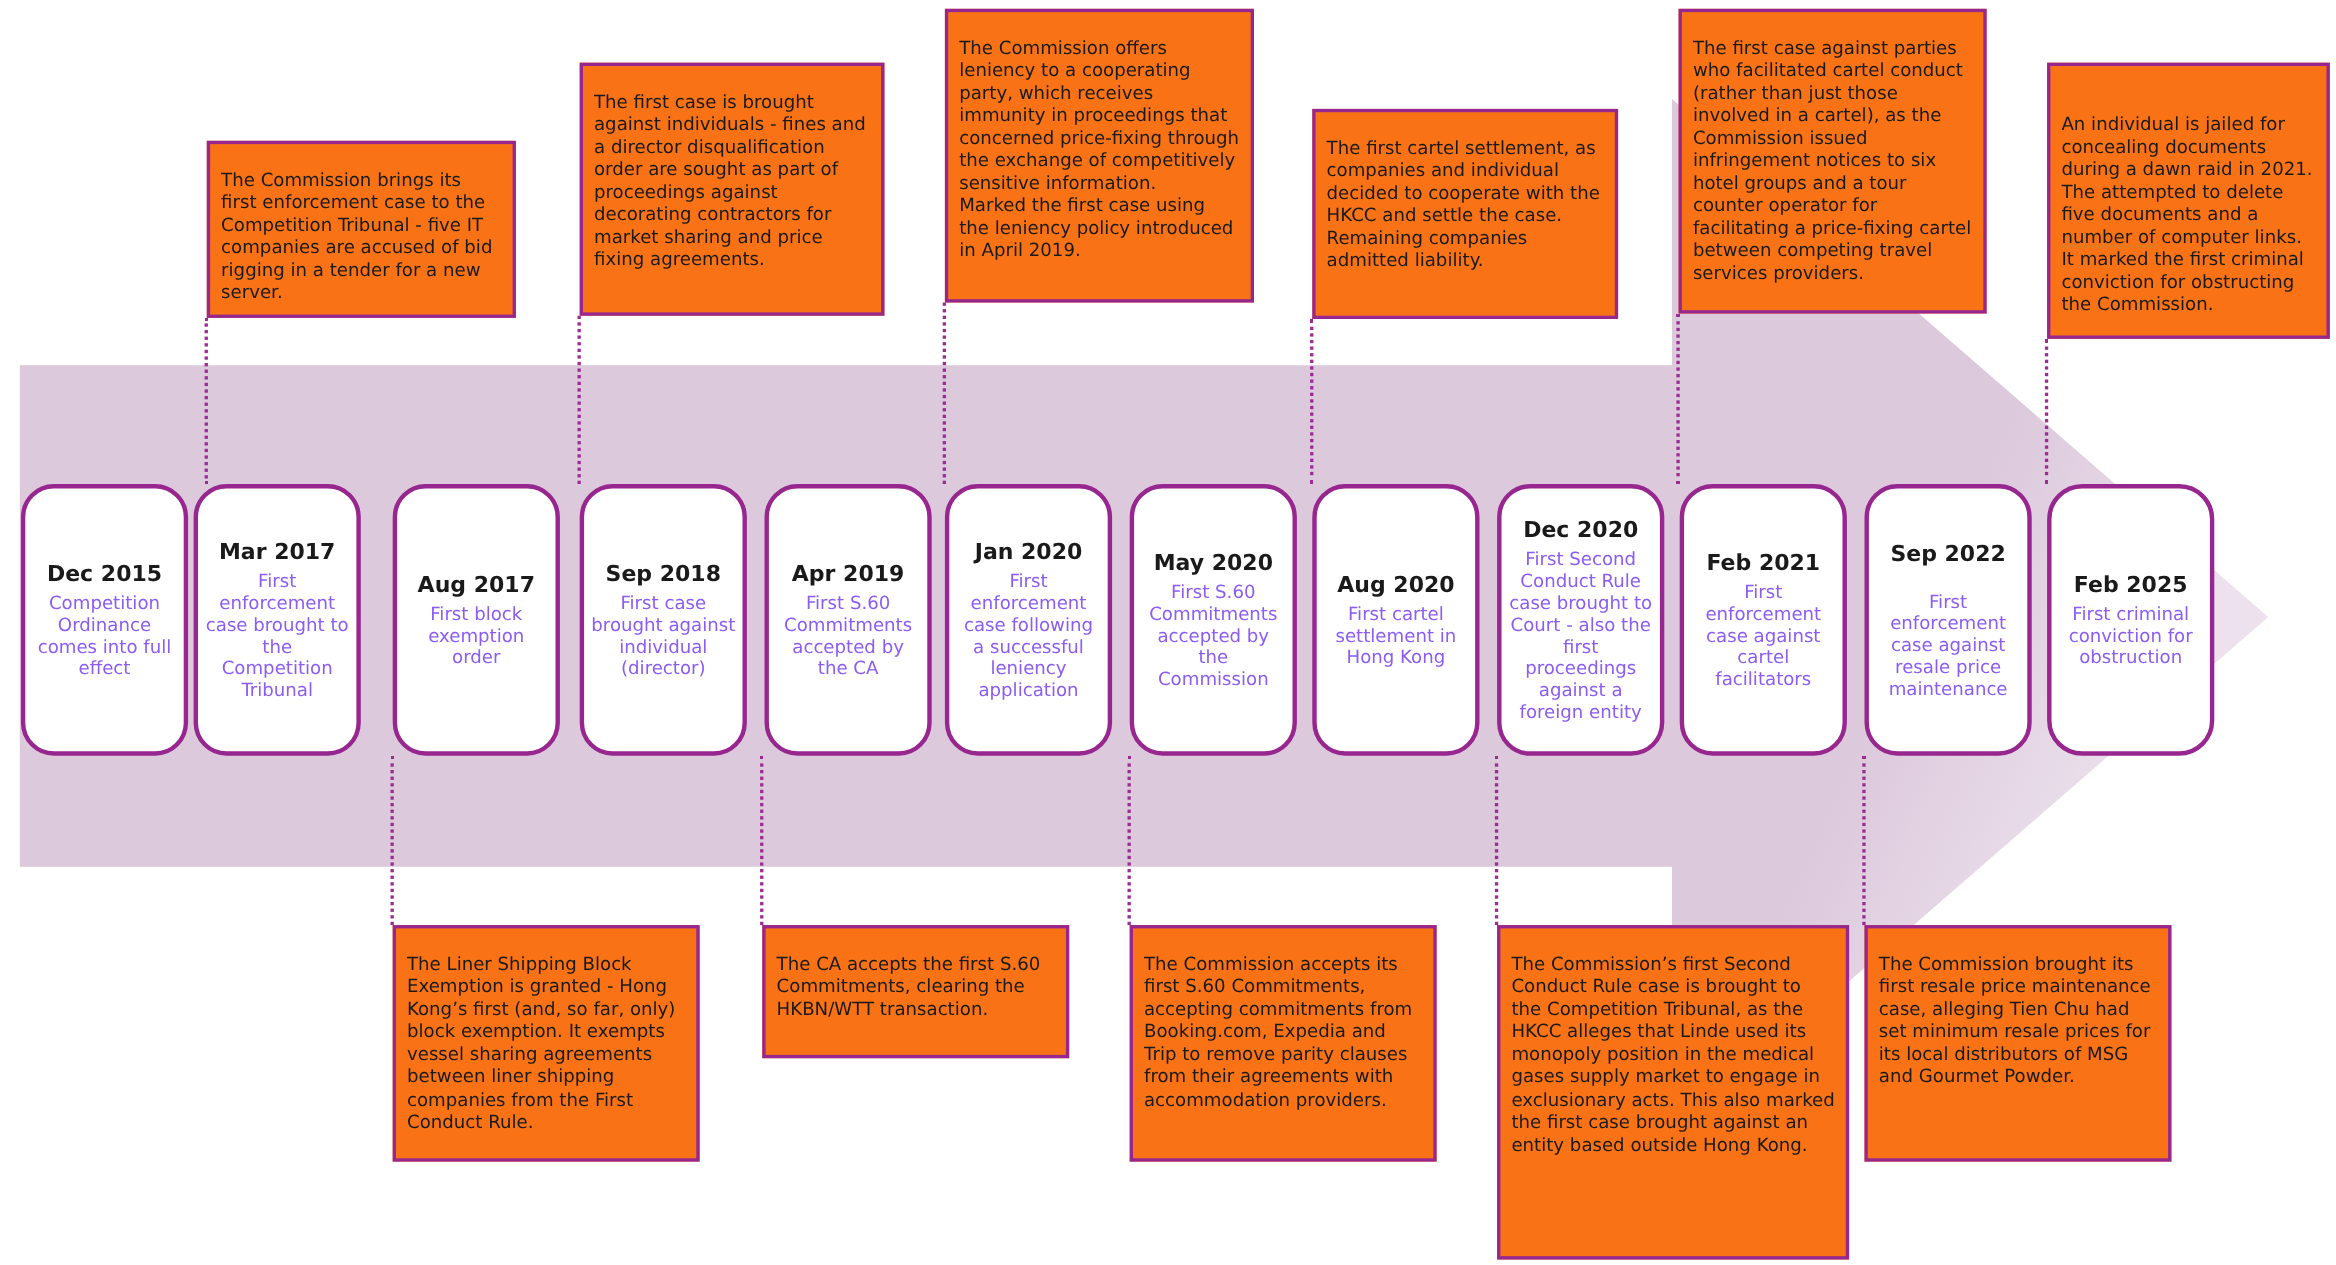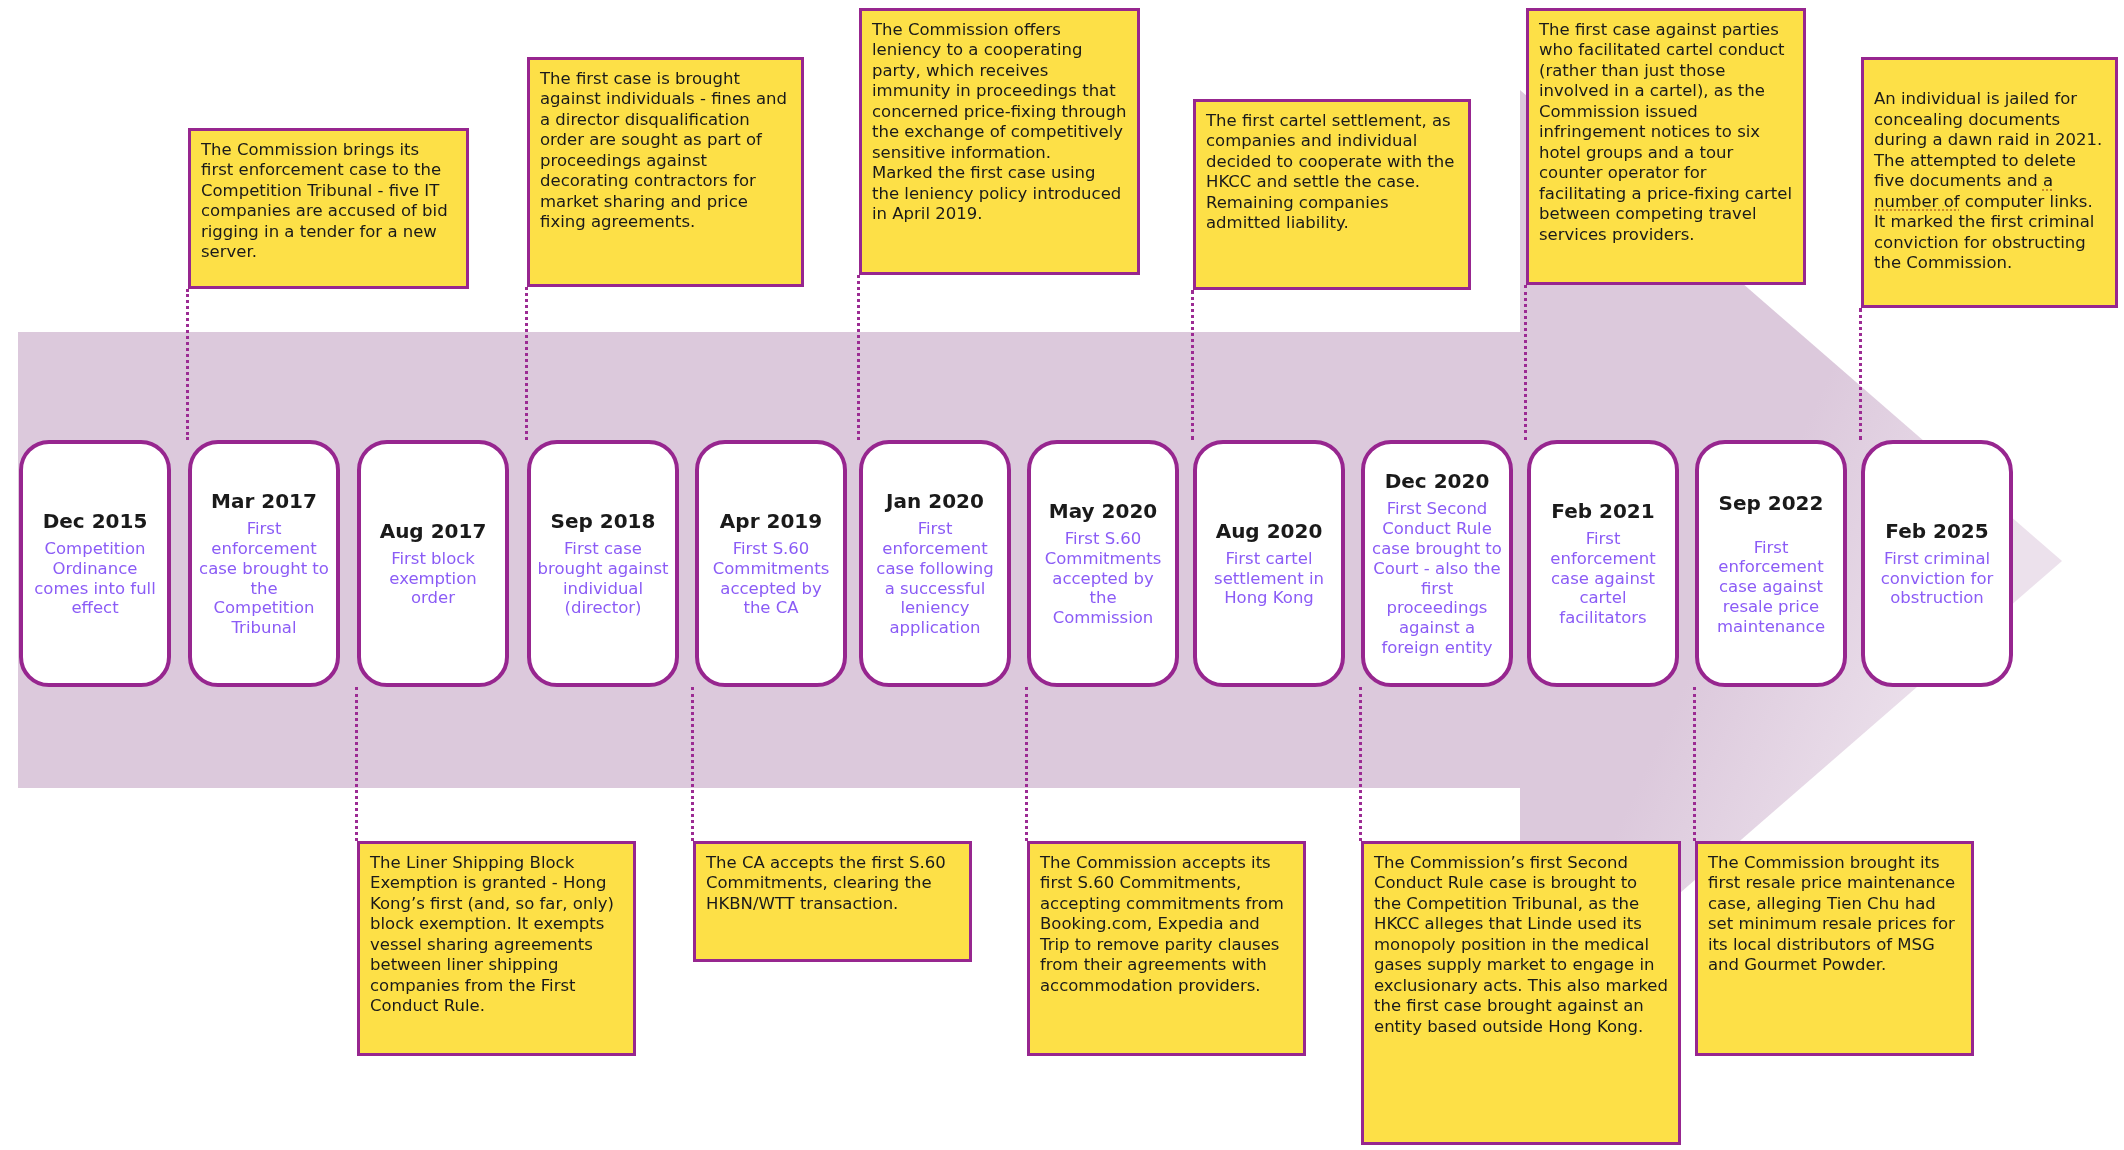--- a/index.html
+++ b/index.html
@@ -26,22 +26,22 @@
   .box {
     position:absolute; box-sizing:border-box; top:440px; width:152px; height:247px;
     background:#ffffff; border:4px solid #97268F; border-radius:30px;
     display:flex; flex-direction:column; align-items:center; justify-content:center;
     text-align:center; padding:6px; z-index:3;
   }
   .box .date { font-weight:bold; font-size:20px; margin-bottom:6px; color:#1a1a1a; }
   .box .label { font-size:16.5px; line-height:1.2; color:#8b5cf6; }
   
   .note {
-    position:absolute; box-sizing:border-box; background:#fde047;
-    border:3px solid #97268F; padding:9px 10px; font-size:16.5px; line-height:1.24;
+    position:absolute; box-sizing:border-box; background:#f97316;
+    border:3px solid #97268F; padding:23px 10px; font-size:16.5px; line-height:1.24;
     color:#1a1a1a; white-space:pre-line; z-index:3;
   }
   .squiggle {
     text-decoration:underline dotted #C8882A;
     text-decoration-thickness:2px; text-underline-offset:3px;
   }
 </style>
 </head>
 <body>
 
@@ -60,21 +60,21 @@
   <div class="conn" style="left:355px; top:687px; height:154px;"></div>
   <div class="conn" style="left:691px; top:687px; height:154px;"></div>
   <div class="conn" style="left:1025px; top:687px; height:154px;"></div>
   <div class="conn" style="left:1359px; top:687px; height:154px;"></div>
   <div class="conn" style="left:1693px; top:687px; height:154px;"></div>
 
   <div class="box" style="left:19px;">
     <div class="date">Dec 2015</div>
     <div class="label">Competition Ordinance comes into full effect</div>
   </div>
-  <div class="box" style="left:188px;">
+  <div class="box" style="left:176px;">
     <div class="date">Mar 2017</div>
     <div class="label">First enforcement case brought to the Competition Tribunal</div>
   </div>
   <div class="box" style="left:357px;">
     <div class="date">Aug 2017</div>
     <div class="label">First block exemption order</div>
   </div>
   <div class="box" style="left:527px;">
     <div class="date">Sep 2018</div>
     <div class="label">First case brought against individual (director)</div>

